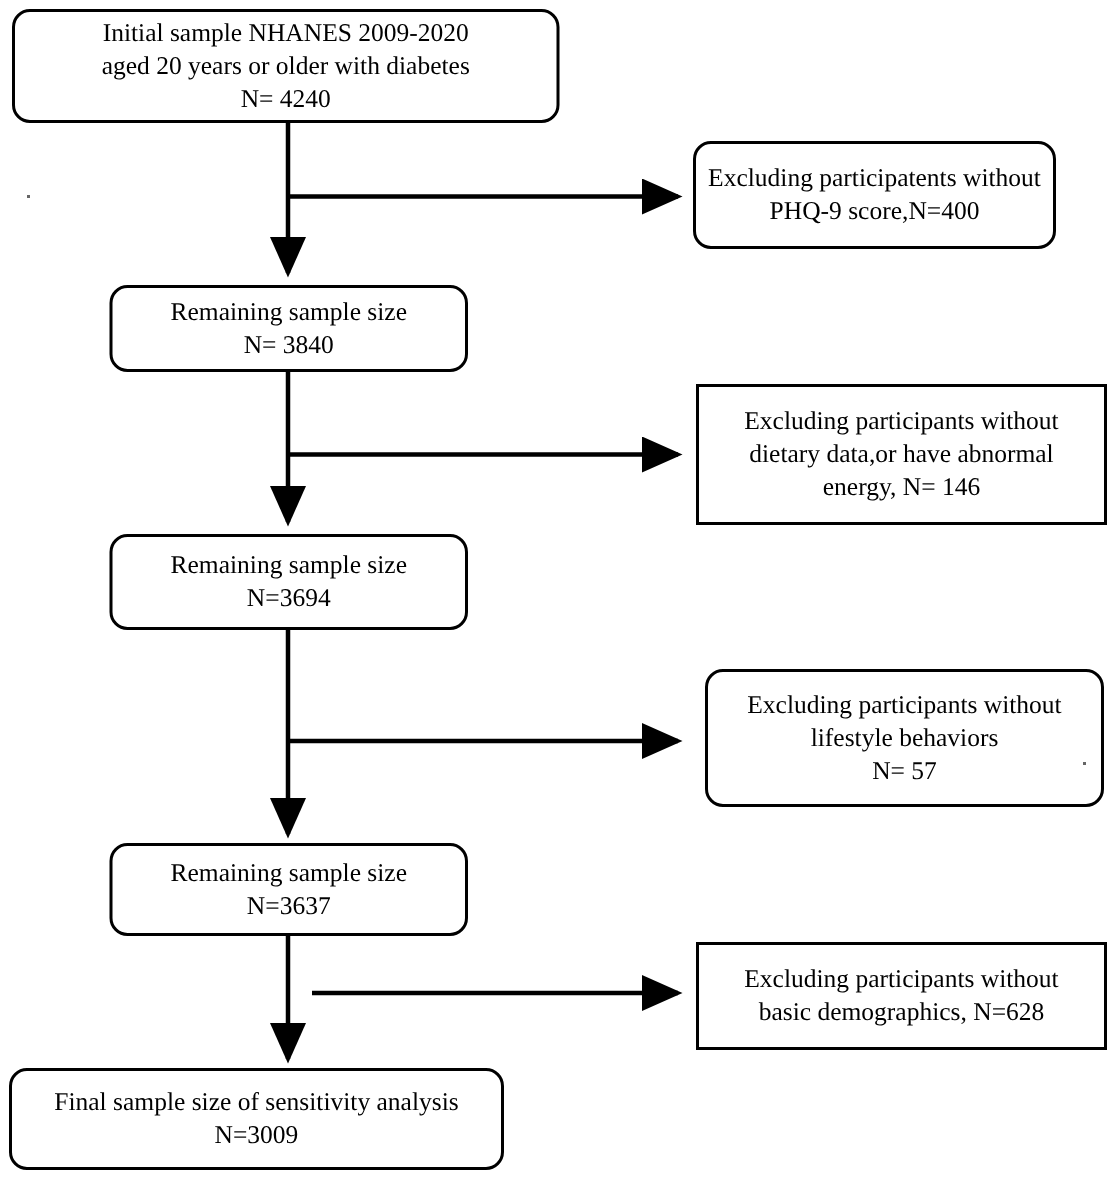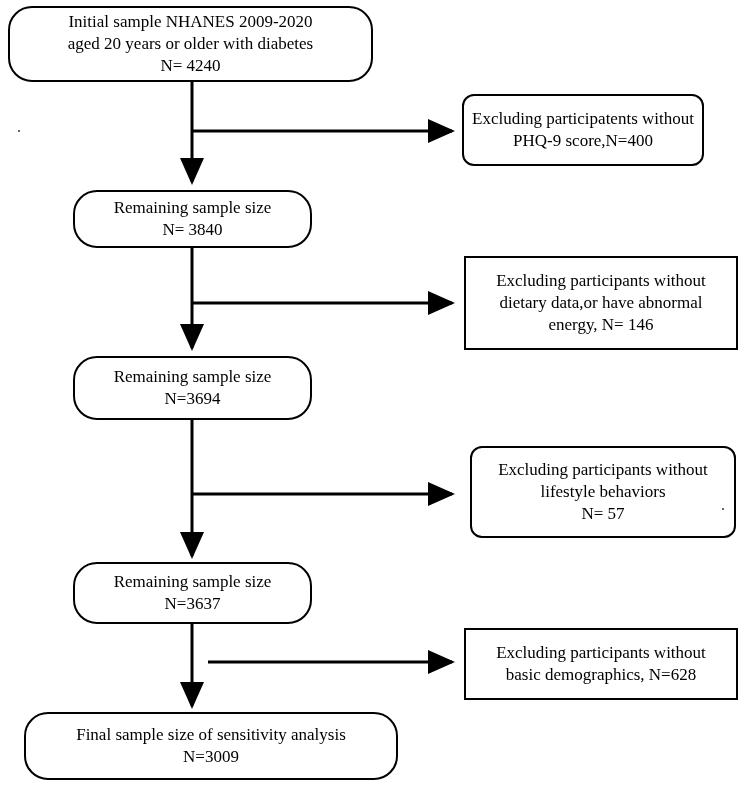--- a/index.html
+++ b/index.html
@@ -25,21 +25,21 @@
     background: #ffffff;
     display: flex;
     align-items: center;
     justify-content: center;
     text-align: center;
     line-height: 1.28;
     padding: 4px 8px;
     white-space: pre-line;
   }
   .main-node {
-    border-radius: 24px;
+    border-radius: 12px;
     font-size: 17px;
   }
   .excl-node {
     border-radius: 12px;
     font-size: 17px;
   }
   .sq-node {
     border-radius: 0;
     font-size: 17px;
   }
@@ -101,19 +101,19 @@
   <div class="node excl-node" style="left:470px; top:446px; width:266px; height:92px;">Excluding participants without
 lifestyle behaviors
 N= 57</div>
 
   <div class="node main-node" style="left:73px; top:562px; width:239px; height:62px;">Remaining sample size
 N=3637</div>
 
   <div class="node sq-node" style="left:464px; top:628px; width:274px; height:72px;">Excluding participants without
 basic demographics, N=628</div>
 
-  <div class="node main-node" style="left:24px; top:712px; width:374px; height:68px;">Final sample size of sensitivity analysis
+  <div class="node main-node" style="left:6px; top:712px; width:330px; height:68px;">Final sample size of sensitivity analysis
 N=3009</div>
 
   <div class="speck" style="left:18px; top:130px;"></div>
   <div class="speck" style="left:722px; top:508px;"></div>
 
 </div>
 
 </body></html>

